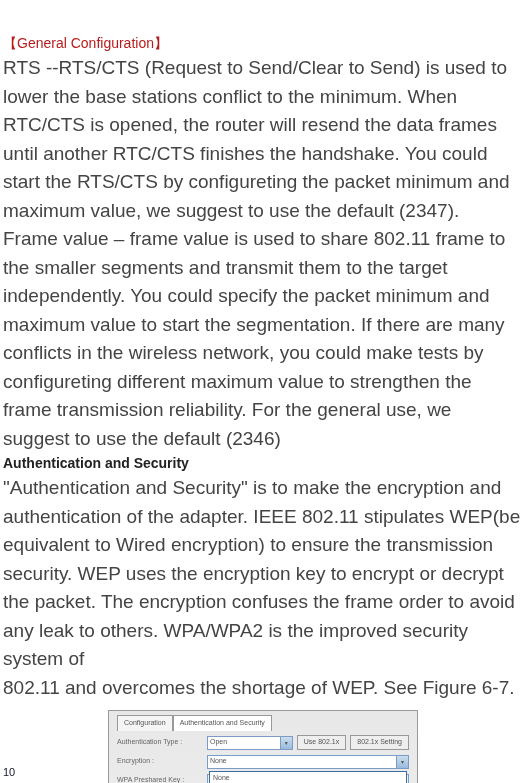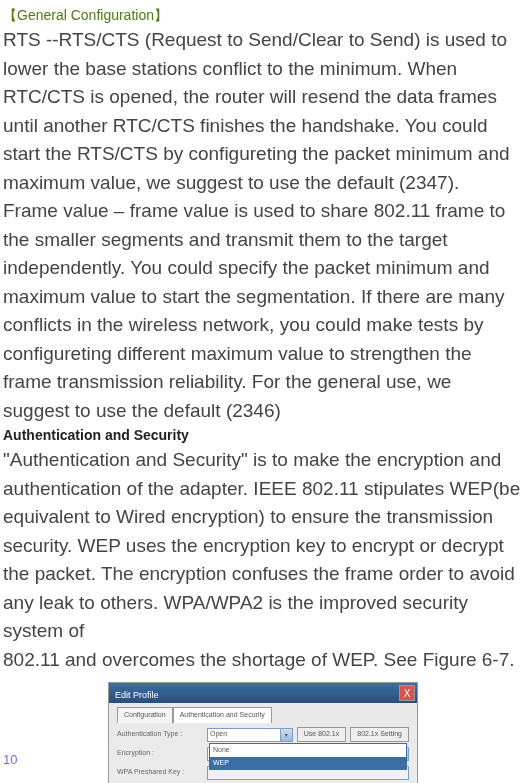--- a/index.html
+++ b/index.html
@@ -13,21 +13,22 @@
       font-family: Arial, Helvetica, sans-serif;
       font-size: 14px;
       line-height: 1.5;
       color: #333;
       background: #fff;
       padding: 5px 3px;
       position: relative;
     }
     .bracket-heading {
       font-size: 14px;
-      color: #4d7c0f;
+      color: #b91c1c;
+      margin-top: 28px;
     }
     .body-text {
       font-size: 19px;
       color: #444;
     }
     .bold-heading {
       font-weight: bold;
       color: #222;
       font-size: 14px;
     }
@@ -194,24 +195,24 @@
       font-size: 8px;
     }
     .caption {
       text-align: center;
       font-size: 13px;
       color: #555;
       margin-top: 2px;
     }
     .page-number {
       position: absolute;
-      bottom: 14px;
+      bottom: 3px;
       left: 3px;
-      font-size: 13px;
-      color: #8b5cf6;
+      font-size: 11px;
+      color: #0f172a;
     }
     .expanded-dropdown {
       position: absolute;
       top: 60px;
       left: 100px;
       right: 10px;
       background: #fff;
       border: 1px solid #3b6ea5;
       font-size: 7px;
     }
@@ -232,24 +233,20 @@
 
 <div class="body-text">Frame value – frame value is used to share 802.11 frame to the smaller segments and transmit them to the target independently. You could specify the packet minimum and maximum value to start the segmentation. If there are many conflicts in the wireless network, you could make tests by configureting different maximum value to strengthen the frame transmission reliability. For the general use, we suggest to use the default (2346)</div>
 
 <div class="bold-heading">Authentication and Security</div>
 
 <div class="body-text">"Authentication and Security" is to make the encryption and authentication of the adapter. IEEE 802.11 stipulates WEP(be equivalent to Wired encryption) to ensure the transmission security. WEP uses the encryption key to encrypt or decrypt the packet. The encryption confuses the frame order to avoid any leak to others. WPA/WPA2 is the improved security system of</div>
 
 <div class="body-text">802.11 and overcomes the shortage of WEP. See Figure 6-7.</div>
 
 <div class="dialog-image">
-  <div class="dialog-titlebar">
-    <span class="dialog-title">Edit Profile</span>
-    <span class="close-btn">X</span>
-  </div>
   <div class="dialog-body">
     <div class="tabs">
       <div class="tab">Configuration</div>
       <div class="tab active">Authentication and Security</div>
     </div>
 
     <div class="form-row">
       <span class="form-label">Authentication Type :</span>
       <div class="form-input dropdown">
         <span>Open</span>

